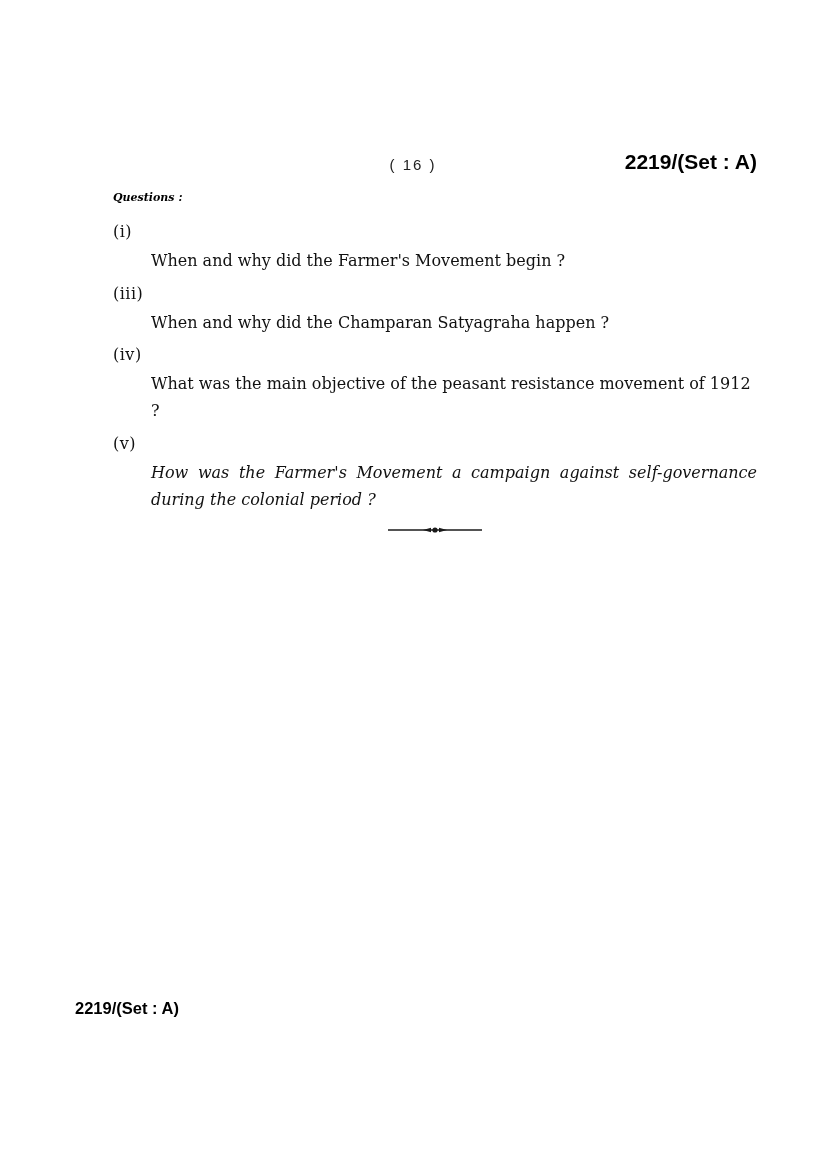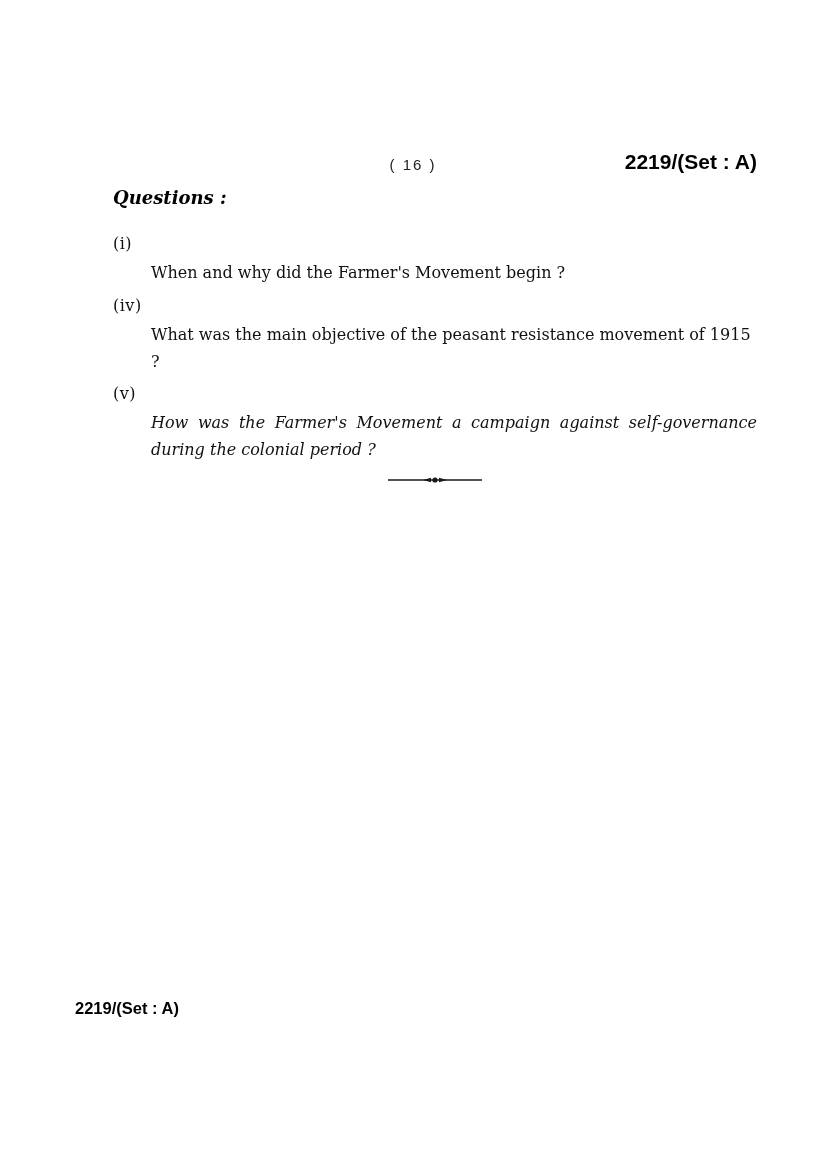--- a/index.html
+++ b/index.html
@@ -46,23 +46,23 @@
   
   .content {
     position: absolute;
     top: 185px;
     left: 113px;
     width: 644px;
   }
   .questions-heading {
     font-weight: 700;
     font-style: italic;
-    font-size: 18px;
+    font-size: 11px;
     line-height: 26px;
-    margin-bottom: 19px;
+    margin-bottom: 7px;
     color: #000;
   }
   .question-row {
     display: flex;
     align-items: flex-start;
     margin-bottom: 5.5px;
     font-size: 16px;
     line-height: 27px;
   }
   .q-label {
@@ -111,24 +111,28 @@
 
   <div class="content">
     <div class="questions-heading">Questions :</div>
 
     <div class="question-row">
       <span class="q-label">(i)</span>
       <span class="q-text">When and why did the Farmer's Movement begin ?</span>
     </div>
 
 
+    <div class="question-row">
+      <span class="q-label">(iii)</span>
+      <span class="q-text">When and why did the Champaran Satyagraha happen ?</span>
+    </div>
 
     <div class="question-row">
       <span class="q-label">(iv)</span>
-      <span class="q-text">What was the main objective of the peasant resistance movement of 1915 ?</span>
+      <span class="q-text">What was the main objective of the peasant resistance movement of 1912 ?</span>
     </div>
 
     <div class="question-row">
       <span class="q-label">(v)</span>
       <span class="q-text justify">How was the Farmer's Movement a campaign against self-governance during the colonial period ?</span>
     </div>
 
 
     <svg class="end-divider" viewBox="0 0 96 10" xmlns="http://www.w3.org/2000/svg">
       <line x1="1" y1="5" x2="95" y2="5" stroke="#1a1a1a" stroke-width="1.6"></line>

